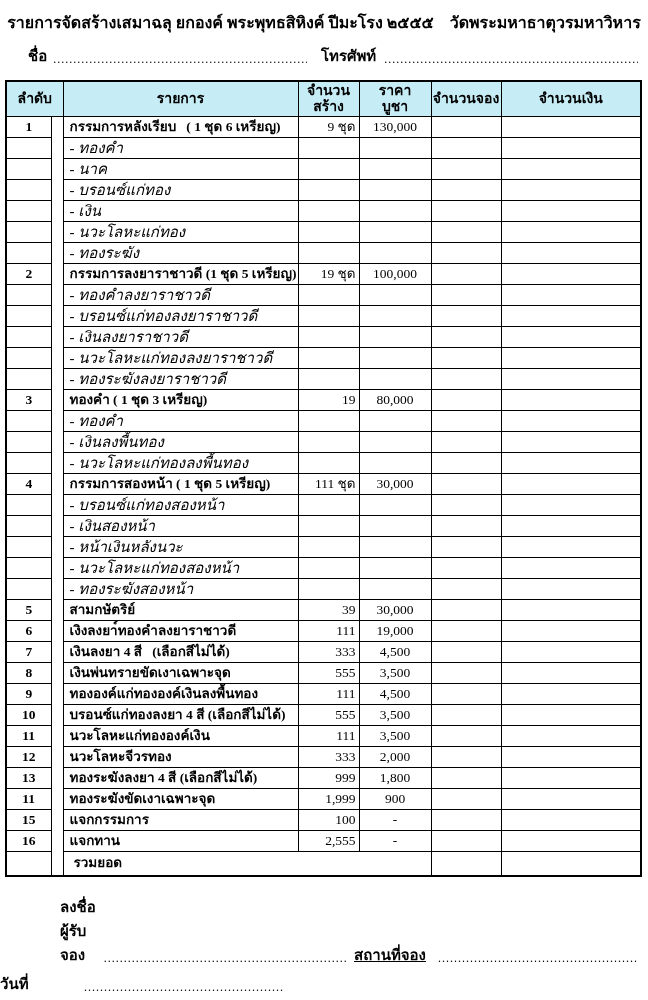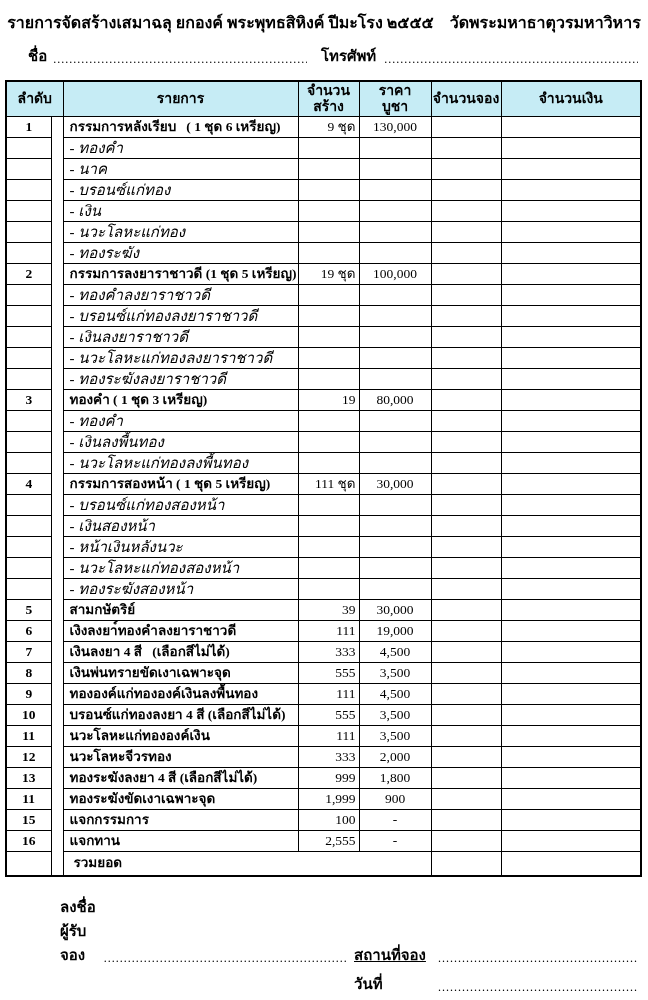--- a/index.html
+++ b/index.html
@@ -48,21 +48,21 @@
   td.qty{text-align:right;padding-right:3px;}
   td.price{text-align:center;}
   tr.total-row td{height:23px;margin-left:8px;}
   td.total-label{font-weight:bold;padding-left:10px;text-align:left;}
 
   .sign-line{margin:18px 10px 0 60px;}
   .sign-line .label{margin-right:8px;}
   .sign-line .place-label{margin:0 8px;width:76px;flex:0 0 auto;text-decoration:underline;}
   .dots.w200{width:200px;}
   .dots.w250{flex:1 1 auto;}
-  .date-line{margin:5px 10px 0 0;justify-content:flex-end;}
+  .date-line{margin:5px 10px 0 0;}
   .date-line .date-label{width:76px;margin-right:8px;flex:0 0 auto;}
 </style>
 </head>
 <body>
 
 <div class="page">
 
   <div class="title">รายการจัดสร้างเสมาฉลุ ยกองค์ พระพุทธสิหิงค์ ปีมะโรง ๒๕๕๕    วัดพระมหาธาตุวรมหาวิหาร</div>
 
   <div class="blank-line name-line">

